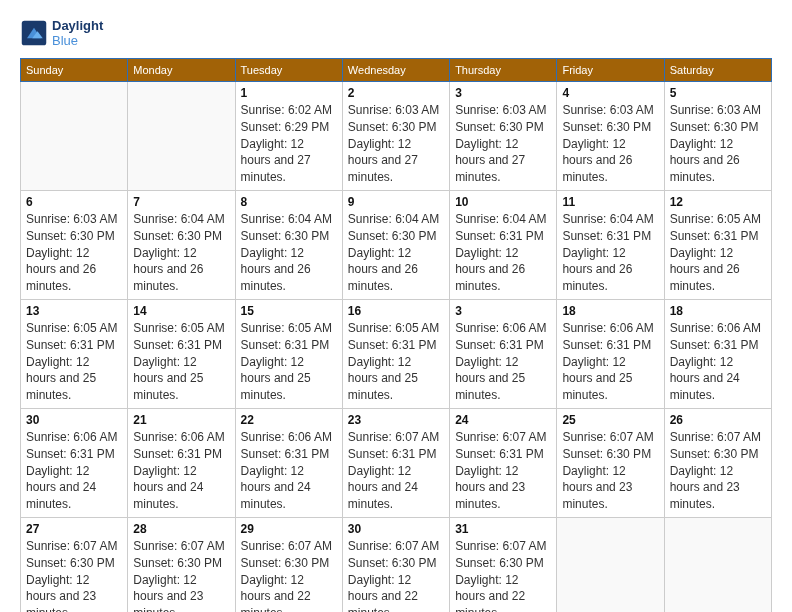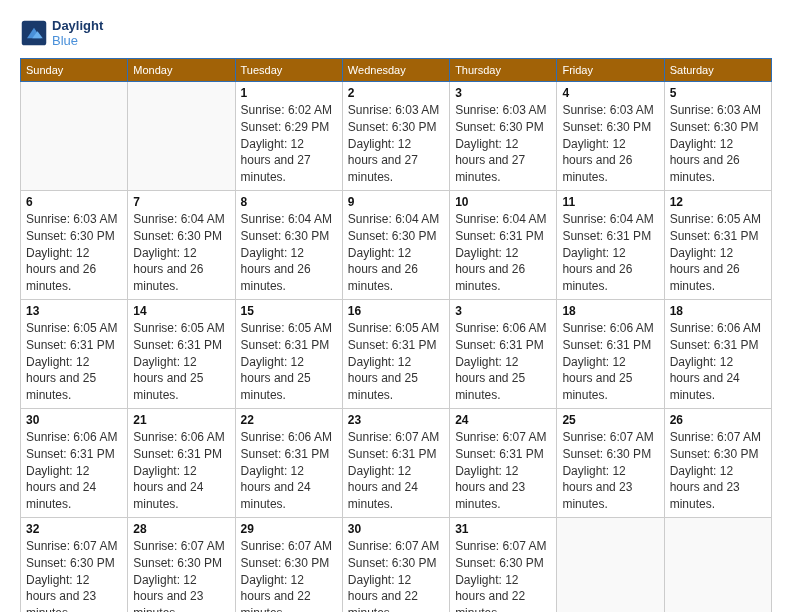--- a/index.html
+++ b/index.html
@@ -281,21 +281,21 @@
           </td>
           <td>
             <span class="day-num">26</span>
             <div class="day-info">Sunrise: 6:07 AM
 Sunset: 6:30 PM
 Daylight: 12 hours and 23 minutes.</div>
           </td>
         </tr>
         <tr class="week-row">
           <td>
-            <span class="day-num">32</span>
+            <span class="day-num">27</span>
             <div class="day-info">Sunrise: 6:07 AM
 Sunset: 6:30 PM
 Daylight: 12 hours and 23 minutes.</div>
           </td>
           <td>
             <span class="day-num">28</span>
             <div class="day-info">Sunrise: 6:07 AM
 Sunset: 6:30 PM
 Daylight: 12 hours and 23 minutes.</div>
           </td>

